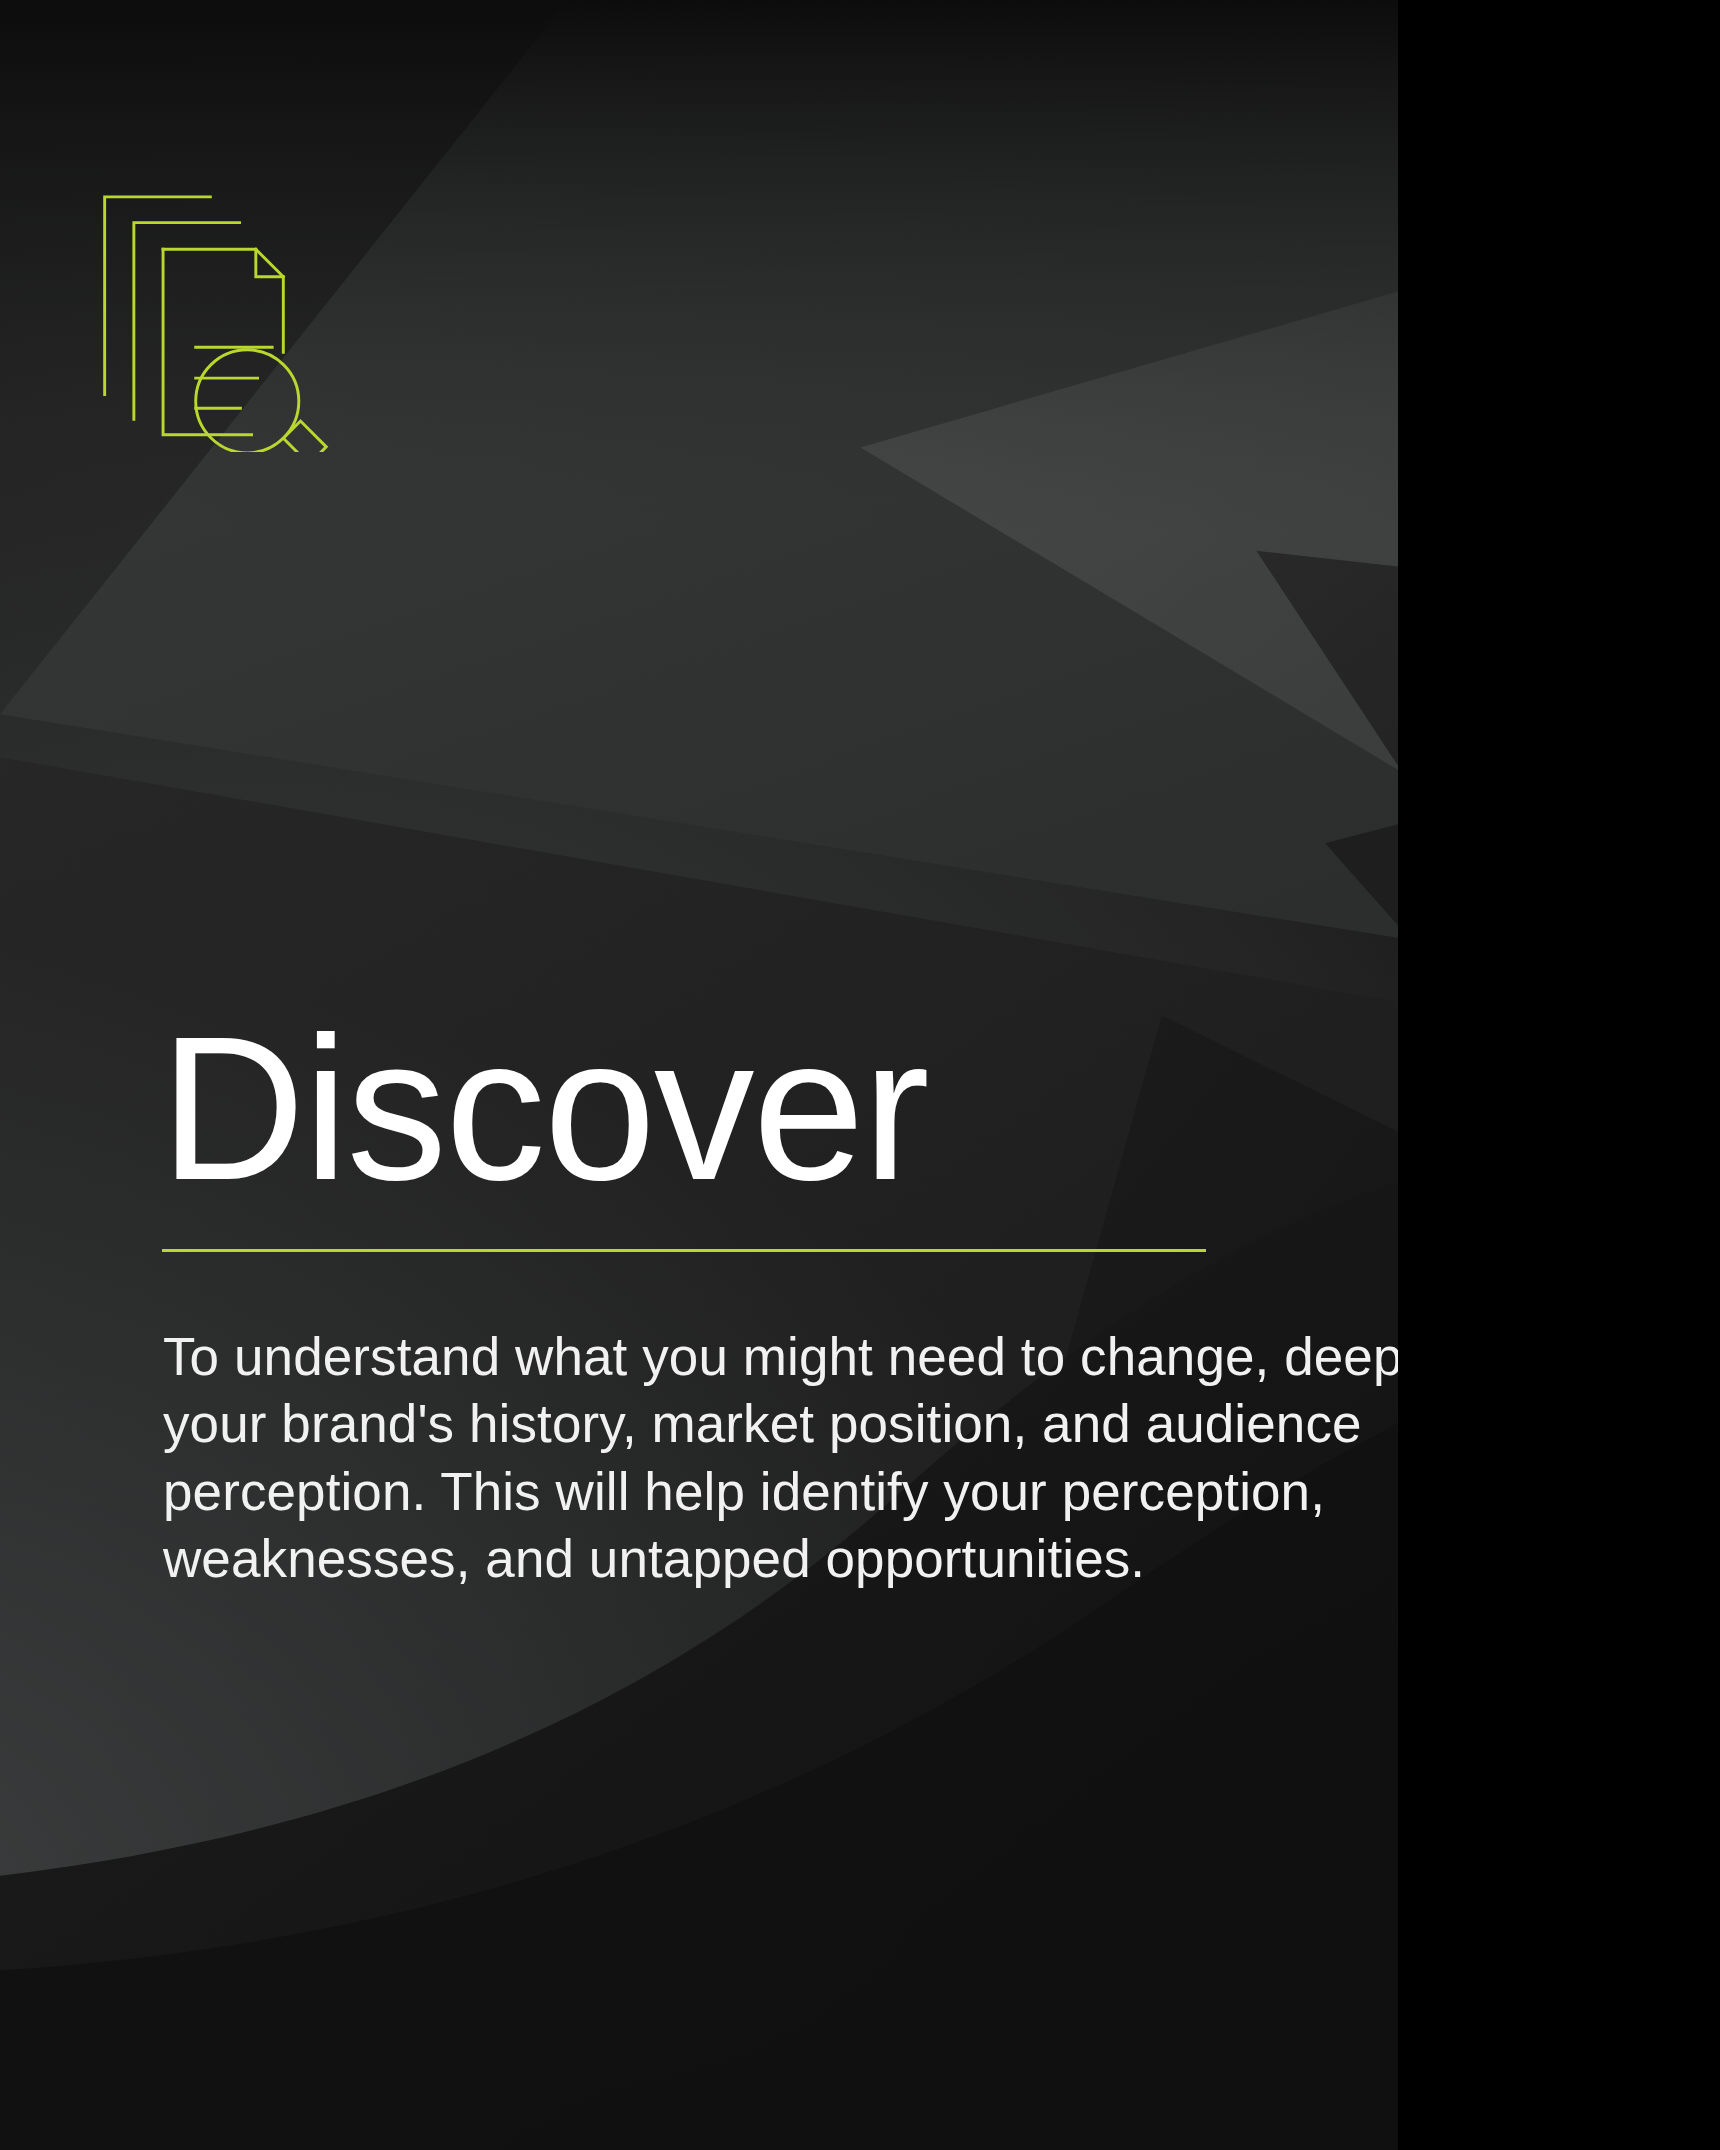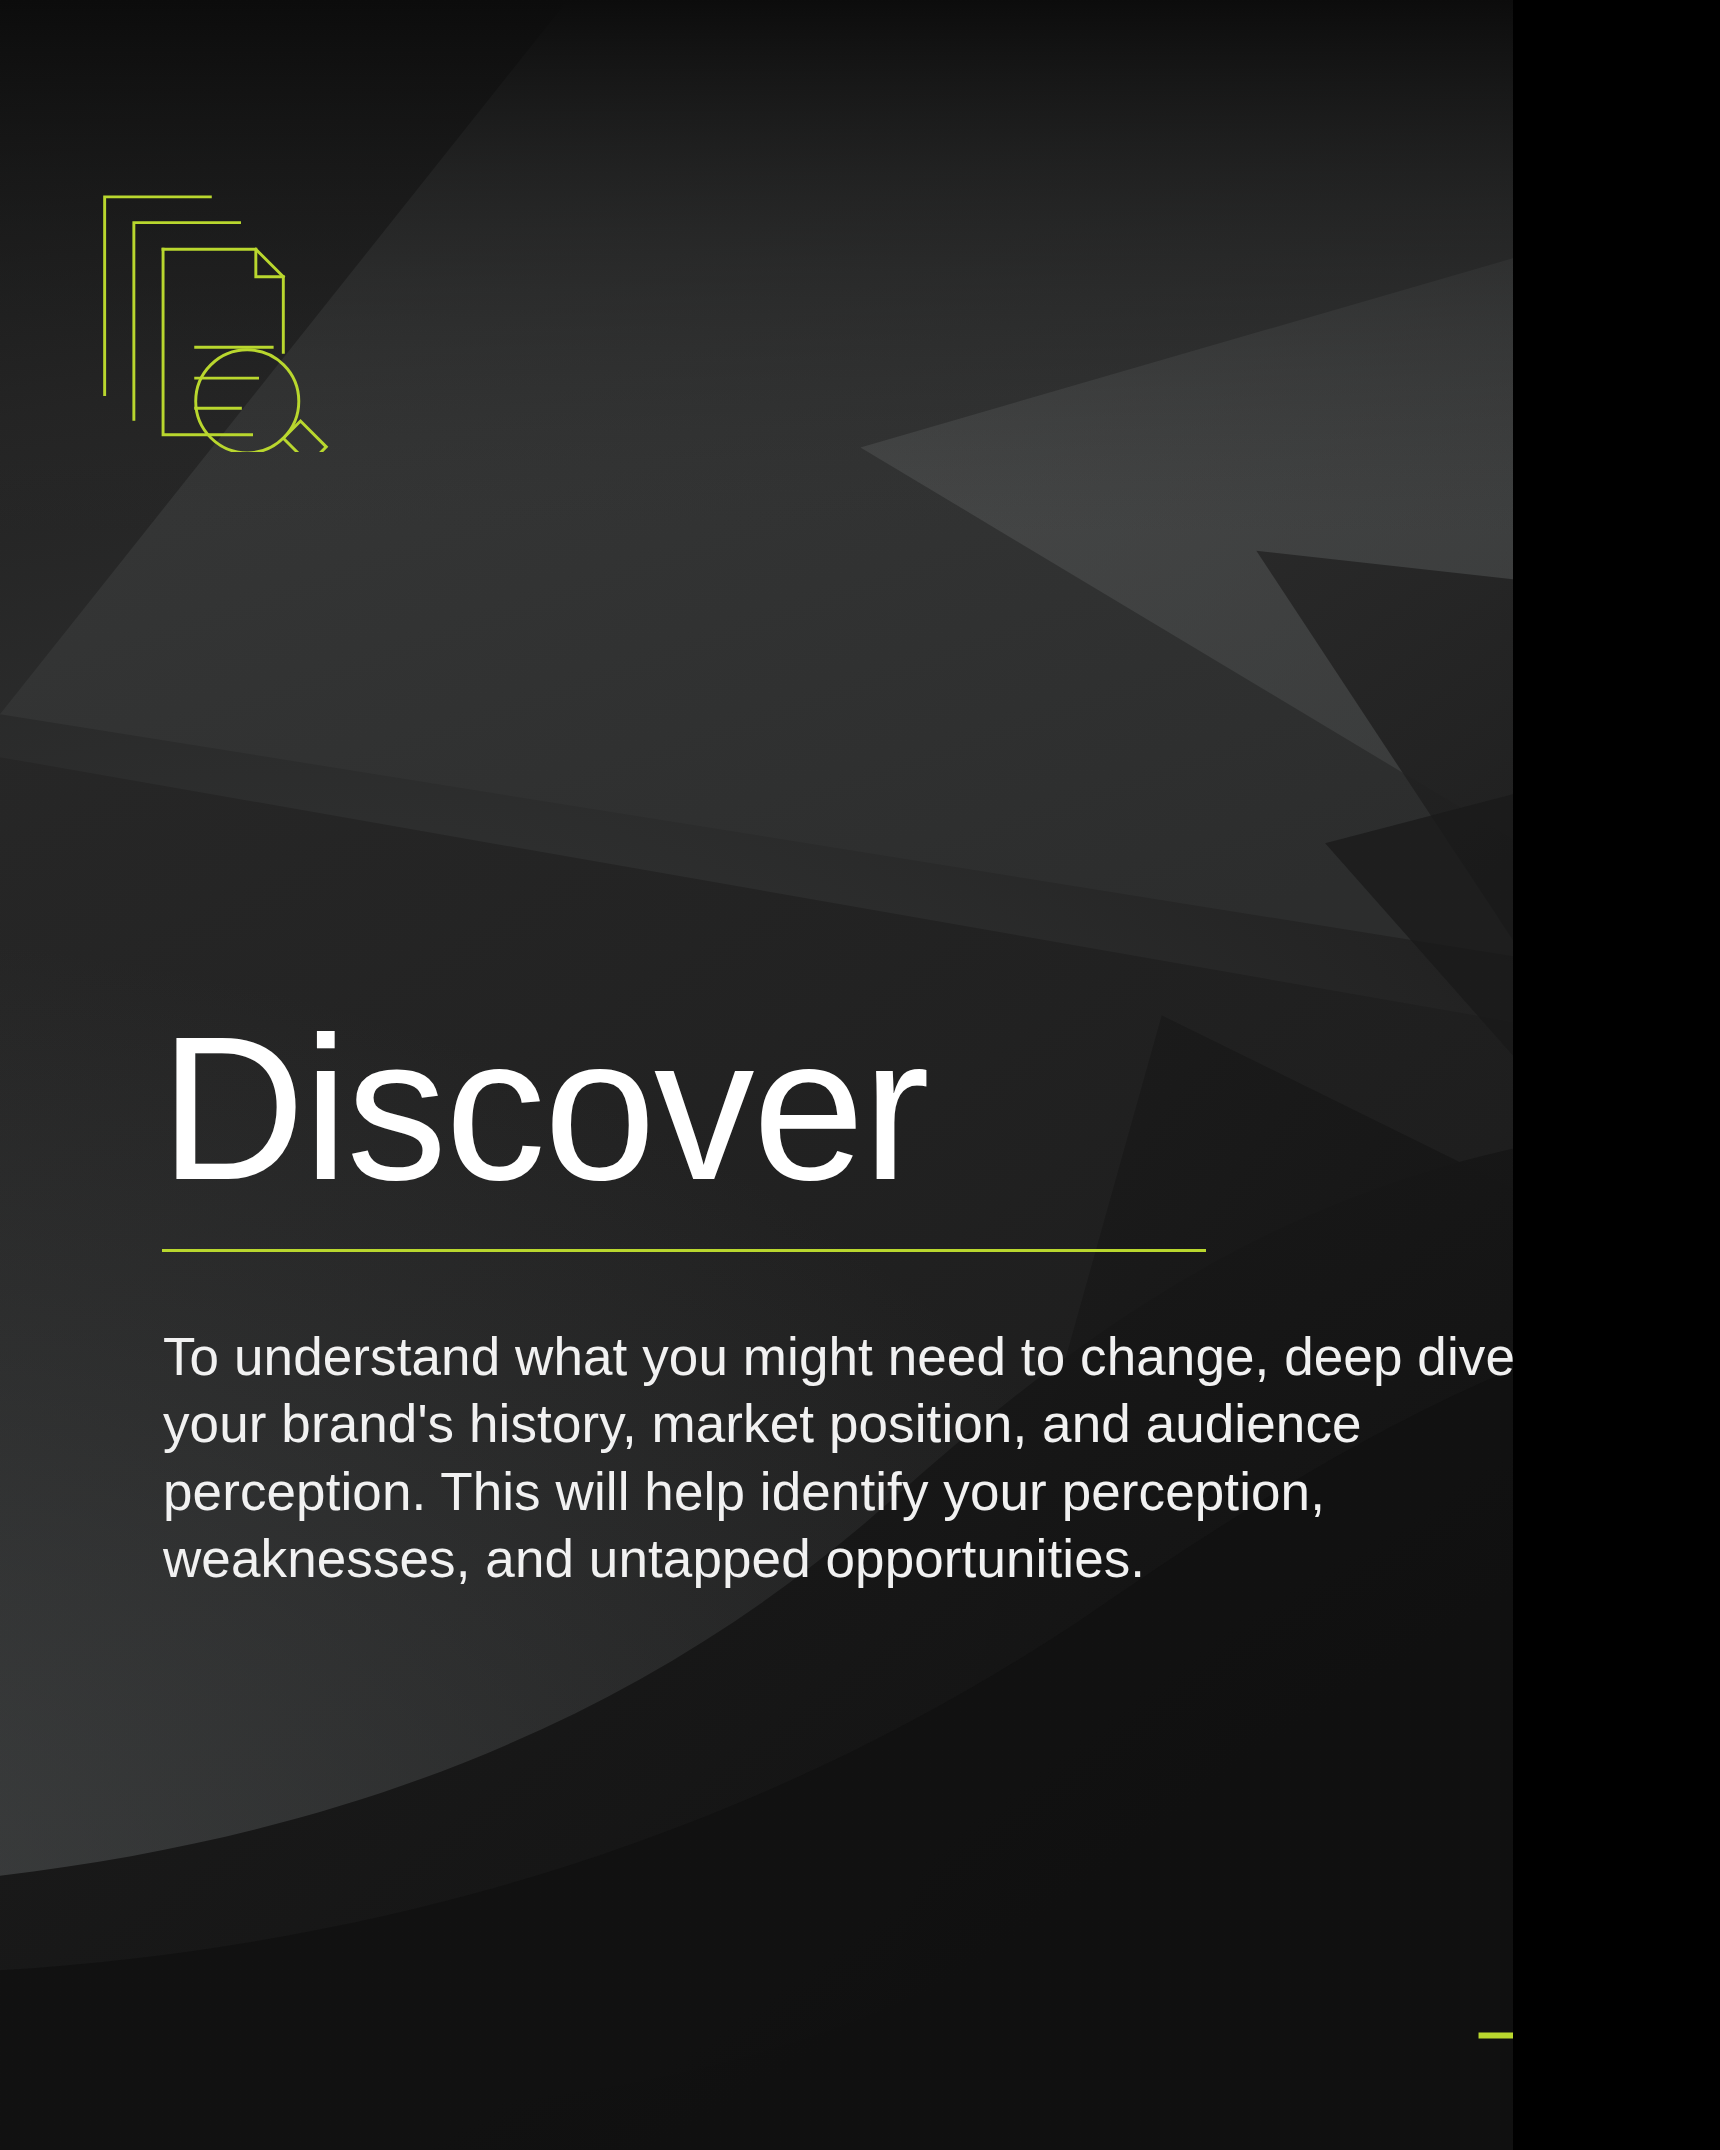--- a/index.html
+++ b/index.html
@@ -1,18 +1,18 @@
 <!DOCTYPE html>
 <html style="font-size:13.8px"><head>
 <meta charset="utf-8">
 <style>
   html,body{margin:0;padding:0;background:#000;}
   #slide{
     position:relative;
-    width:1513px;height:2151px;
+    width:1398px;height:2151px;
     overflow:hidden;
     background:#8b5cf6;
     font-family:"Liberation Sans", sans-serif;
   }
   
   .bg-base{
     position:absolute;inset:0;
     background:
       radial-gradient(120% 90% at 18% 92%, #4a4c4c 0%, #3a3b3b 32%, #2e2f2f 58%, #232323 82%, #151515 100%),
       linear-gradient(180deg,#101010 0%,#212121 14%,#333434 42%,#3d3e3e 62%,#2a2a2a 88%,#161616 100%);

